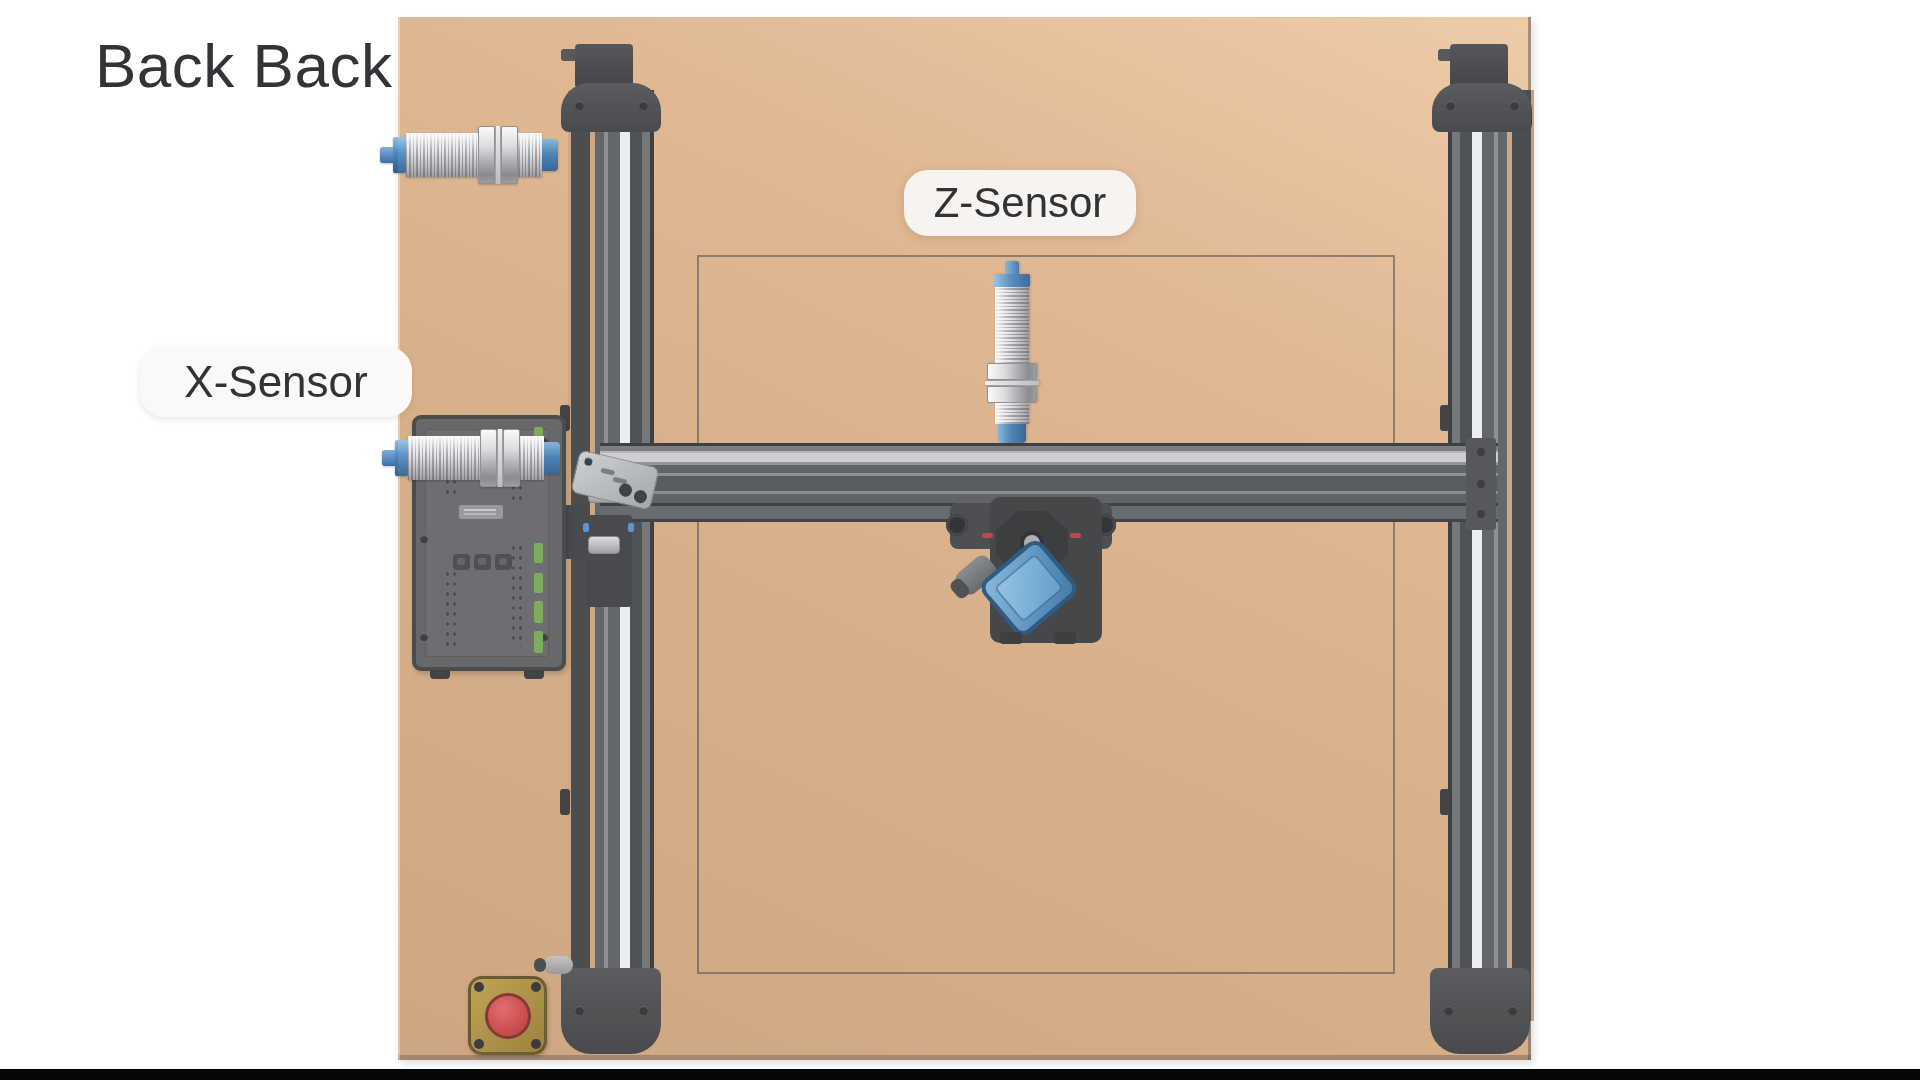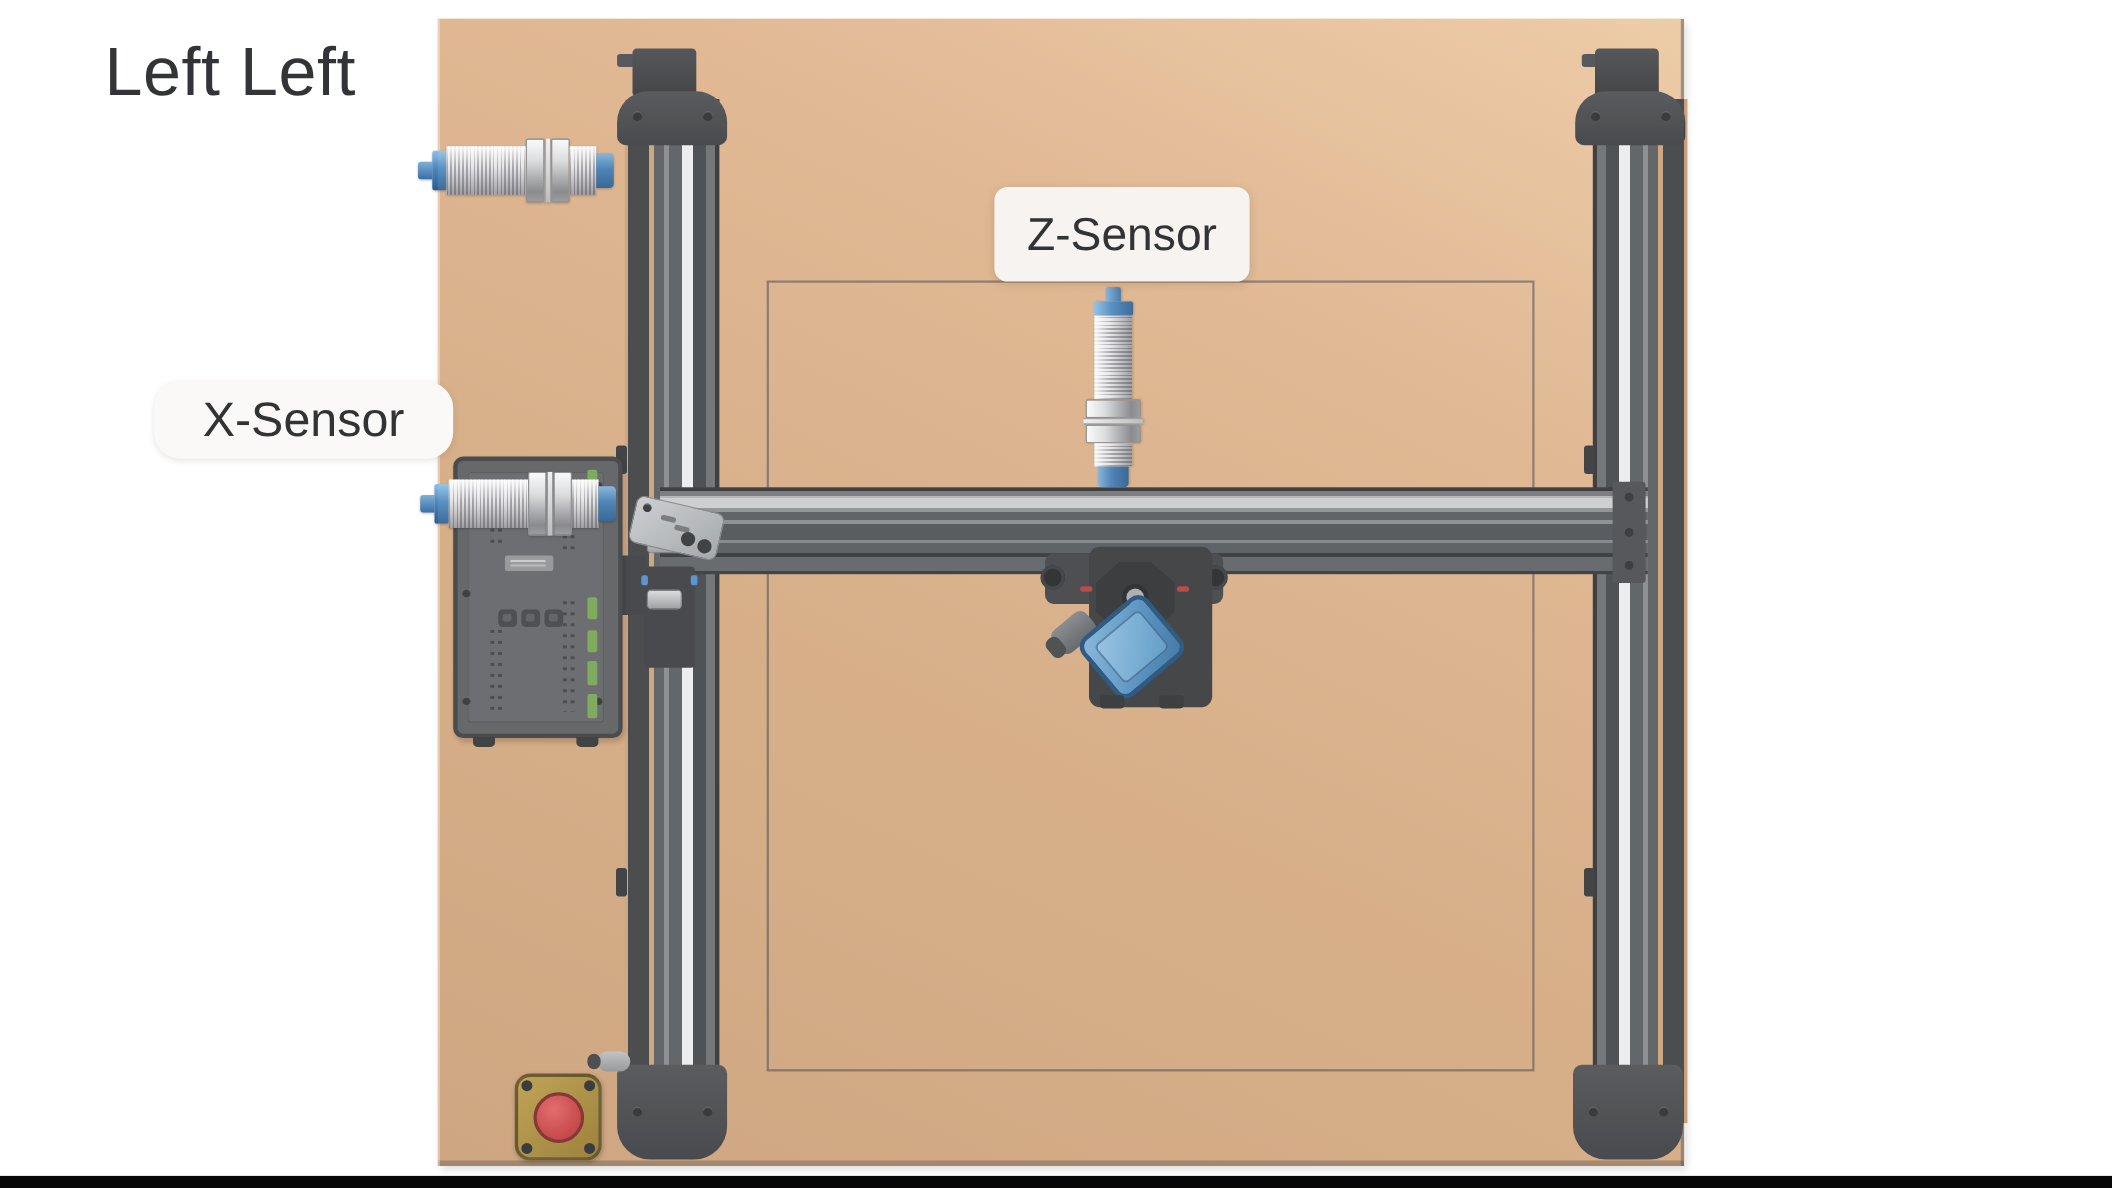--- a/index.html
+++ b/index.html
@@ -142,21 +142,21 @@
   .sensor-v .s-end{width:28px;height:19px;background:linear-gradient(90deg,#7fb0d8,#3f79b0 45%,#265a8c);
       border-radius:0 0 4px 4px;}
 
   .bottom-bar{position:absolute;left:0;top:1069px;width:1920px;height:11px;background:#070707;z-index:30;}
 </style>
 </head>
 <body>
 
 <div class="page">
 
-  <div class="title">Left Left</div>
+  <div class="title">Back Back</div>
 
   <div class="board">
     <div class="outline"></div>
 
     <div class="rail" style="left:170px;width:86px;"></div>
     <div class="rail right" style="left:1050px;width:86px;"></div>
     <div class="railclip" style="left:162px;top:388px;"></div>
     <div class="railclip" style="left:162px;top:772px;"></div>
     <div class="railclip" style="left:1042px;top:388px;"></div>
     <div class="railclip" style="left:1042px;top:772px;"></div>
@@ -280,18 +280,18 @@
         <div class="s-washer"></div>
         <div class="s-nut"></div>
       <div class="s-barrel" style="height:21px;"></div>
         <div class="s-end"></div>
     </div>
   </div>
 
   <div class="pill onwhite" style="left:140px;top:347px;width:272px;height:70px;align-items:center;">
     <span>X-Sensor</span>
   </div>
-  <div class="pill" style="left:904px;top:170px;width:232px;height:86px;font-size:42px;border-radius:12px;">
+  <div class="pill" style="left:904px;top:170px;width:232px;height:66px;font-size:42px;">
     <span>Z-Sensor</span>
   </div>
 
   <div class="bottom-bar"></div>
 </div>
 
 </body></html>

